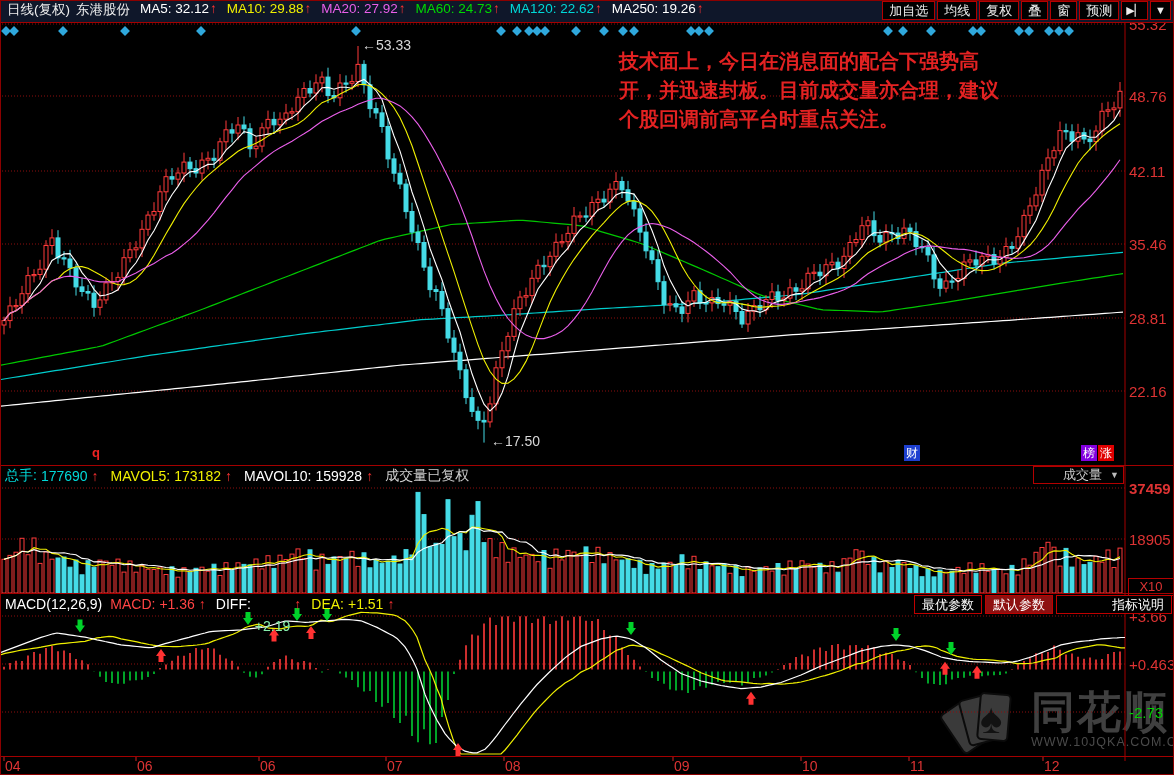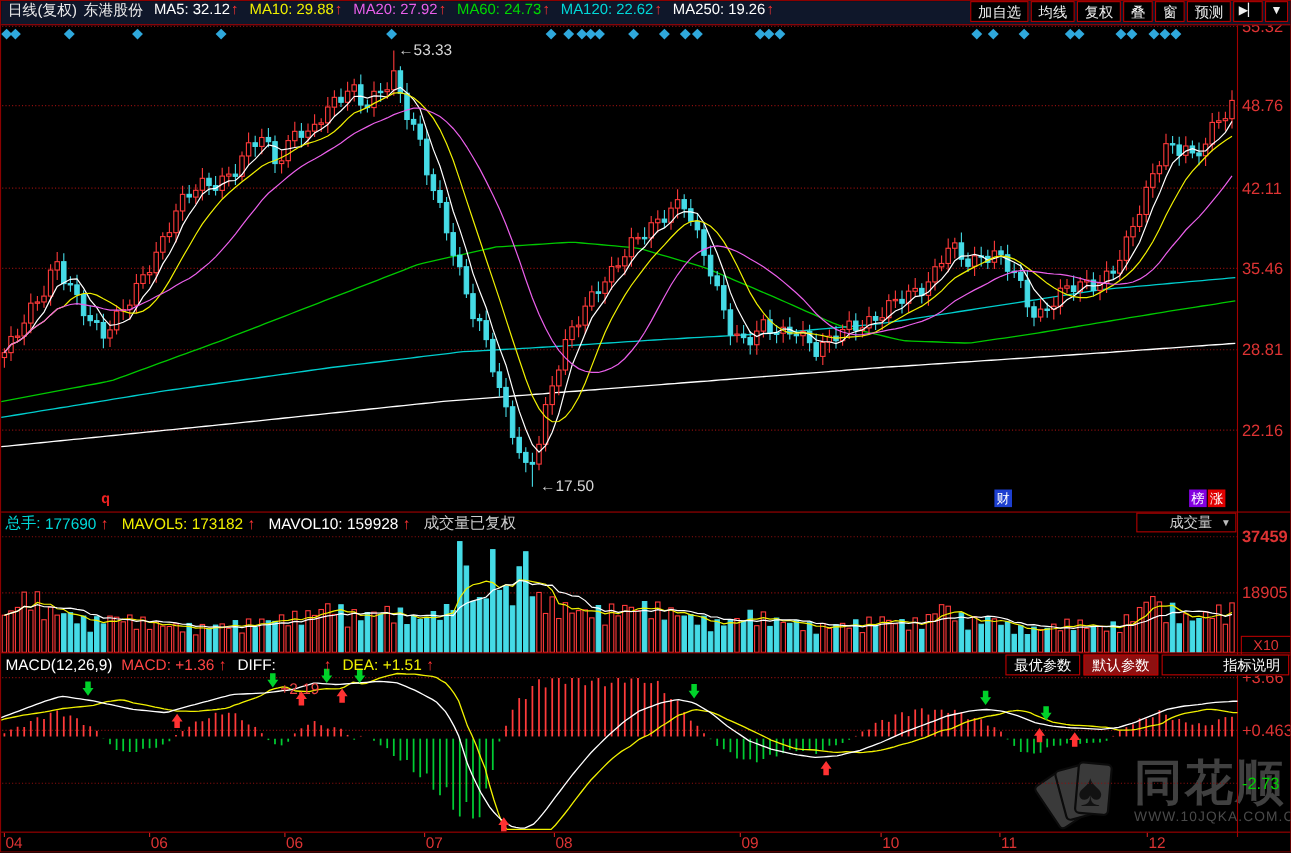--- a/index.html
+++ b/index.html
@@ -934,20 +934,21 @@
       </g>
     </svg>
 
   <div class="axis-label price-label" style="top: 15px;">55.32</div>
   <div class="axis-label price-label" style="top: 87px;">48.76</div>
   <div class="axis-label price-label" style="top: 162px;">42.11</div>
   <div class="axis-label price-label" style="top: 235px;">35.46</div>
   <div class="axis-label price-label" style="top: 309px;">28.81</div>
   <div class="axis-label price-label" style="top: 382px;">22.16</div>
 
+  <div class="annotation">技术面上，今日在消息面的配合下强势高开，并迅速封板。目前成交量亦合理，建议个股回调前高平台时重点关注。</div>
 
   <div class="extreme-label" style="left:361px;top:36px;"><span>←</span><span>53.33</span></div>
   <div class="extreme-label" style="left:490px;top:432px;"><span>←</span><span>17.50</span></div>
 
   <div class="q-marker">q</div>
   <div class="badge" style="left: 903px; background: rgb(29, 63, 208);">财</div>
   <div class="badge" style="left: 1080px; background: rgb(132, 0, 224);">榜</div>
   <div class="badge" style="left: 1097px; background: rgb(224, 0, 0);">涨</div>
 
   <div class="hline" style="top:464px;"></div>
@@ -973,21 +974,21 @@
   <div class="axis-label vol-label" style="top: 479px; font-weight: bold;">37459</div>
   <div class="axis-label vol-label" style="top: 530px;">18905</div>
   <div class="x10-box">X10</div>
 
   <div class="macdbar">
     <span style="color:#fff;">MACD(12,26,9)</span>
     <span style="color:#ff4444;margin-left:8px;">MACD:</span>
     <span style="color:#ff4444;">+1.36</span>
     <span class="up-arrow">↑</span>
     <span style="color:#fff;margin-left:10px;">DIFF:</span>
-    <span style="color:#ef4444;margin-top:44px;">+2.19</span>
+    <span style="color:#86efac;margin-top:44px;">+2.19</span>
     <span class="up-arrow">↑</span>
     <span style="color:#f0f000;margin-left:10px;">DEA:</span>
     <span style="color:#f0f000;">+1.51</span>
     <span class="up-arrow">↑</span>
   </div>
   <div class="macd-btn" style="left:913px;width:66px;">最优参数</div>
   <div class="macd-btn sel" style="left:984px;width:66px;">默认参数</div>
   <div class="macd-btn" style="left:1055px;width:66px;padding-left:48px;">指标说明</div>
   <div class="axis-label macd-label-ax" style="color: rgb(221, 51, 51); top: 607px;">+3.66</div>
   <div class="axis-label macd-label-ax" style="color: rgb(221, 51, 51); top: 655px;">+0.463</div>

